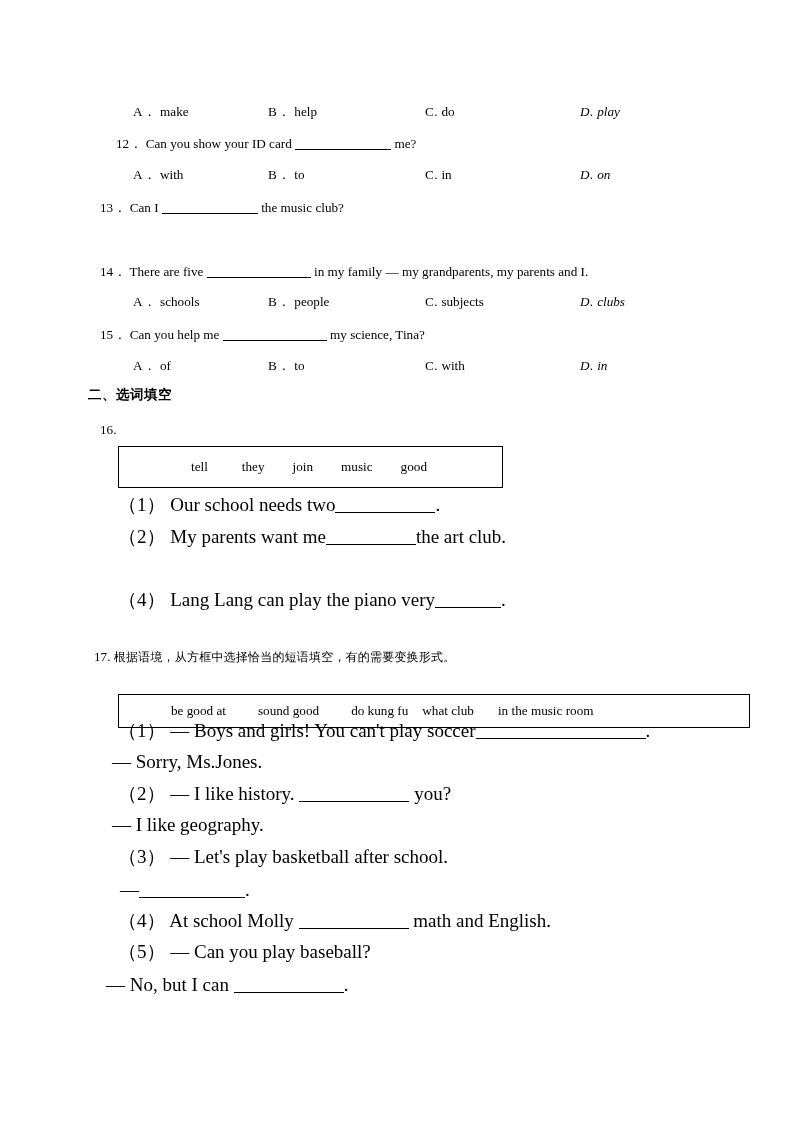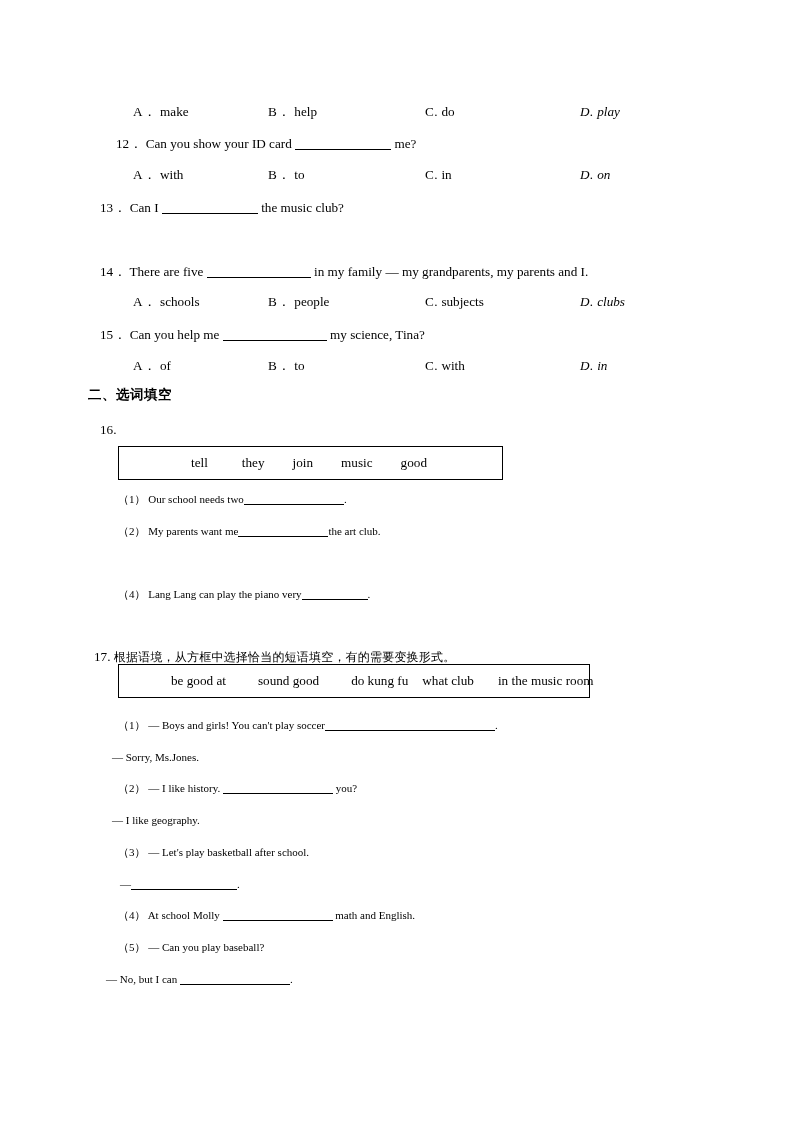--- a/index.html
+++ b/index.html
@@ -97,21 +97,21 @@
   
   .cn {
     font-family: Liberation Mono, monospace;
     font-size: 12px;
     letter-spacing: 0.2px;
   }
 
   
   .sub-row {
     position: absolute;
-    font-size: 11px;
+    font-size: 19px;
     line-height: 1;
     white-space: nowrap;
   }
   .paren-num {
     display: inline-block;
   }
 </style>
 </head>
 <body>
 
@@ -167,21 +167,21 @@
     <span class="opt opt-a"><span class="letter">A．</span>&nbsp;<span>of</span></span>
     <span class="opt opt-b"><span class="letter">B．</span>&nbsp;<span>to</span></span>
     <span class="opt opt-c"><span class="letter">C.</span>&nbsp;<span>with</span></span>
     <span class="opt opt-d"><span class="letter">D.</span>&nbsp;<span>in</span></span>
   </div>
 
   <div class="section-heading" style="top:388px;">二、选词填空</div>
 
   <div class="q-row" style="left:100px; top:423px;">16.</div>
 
-  <div class="word-box" style="left:118px; top:446px; width:385px; height:34px;">
+  <div class="word-box" style="left:118px; top:446px; width:385px; height:42px;">
     <div class="inner" style="margin-left:72px;">
       <span class="word">tell</span>
       <span style="width:34px"></span>
       <span class="word">they</span>
       <span style="width:28px"></span>
       <span class="word">join</span>
       <span style="width:28px"></span>
       <span class="word">music</span>
       <span style="width:28px"></span>
       <span class="word">good</span>
@@ -203,21 +203,21 @@
     <span class="paren-num">（4）</span>
     <span>Lang Lang can play the piano very</span><span class="blank" style="width:66px"></span><span>.</span>
   </div>
 
 
   <div class="q-row" style="left:94px; top:650px;">
     <span class="q-num">17.</span>
     <span class="cn">根据语境，从方框中选择恰当的短语填空，有的需要变换形式。</span>
   </div>
 
-  <div class="word-box" style="left:118px; top:664px; width:472px; height:34px;">
+  <div class="word-box" style="left:118px; top:694px; width:632px; height:34px;">
     <div class="inner" style="margin-left:52px;">
       <span class="word">be good at</span>
       <span style="width:32px"></span>
       <span class="word">sound good</span>
       <span style="width:32px"></span>
       <span class="word">do kung fu</span>
       <span style="width:14px"></span>
       <span class="word">what club</span>
       <span style="width:24px"></span>
       <span class="word">in the music room</span>

